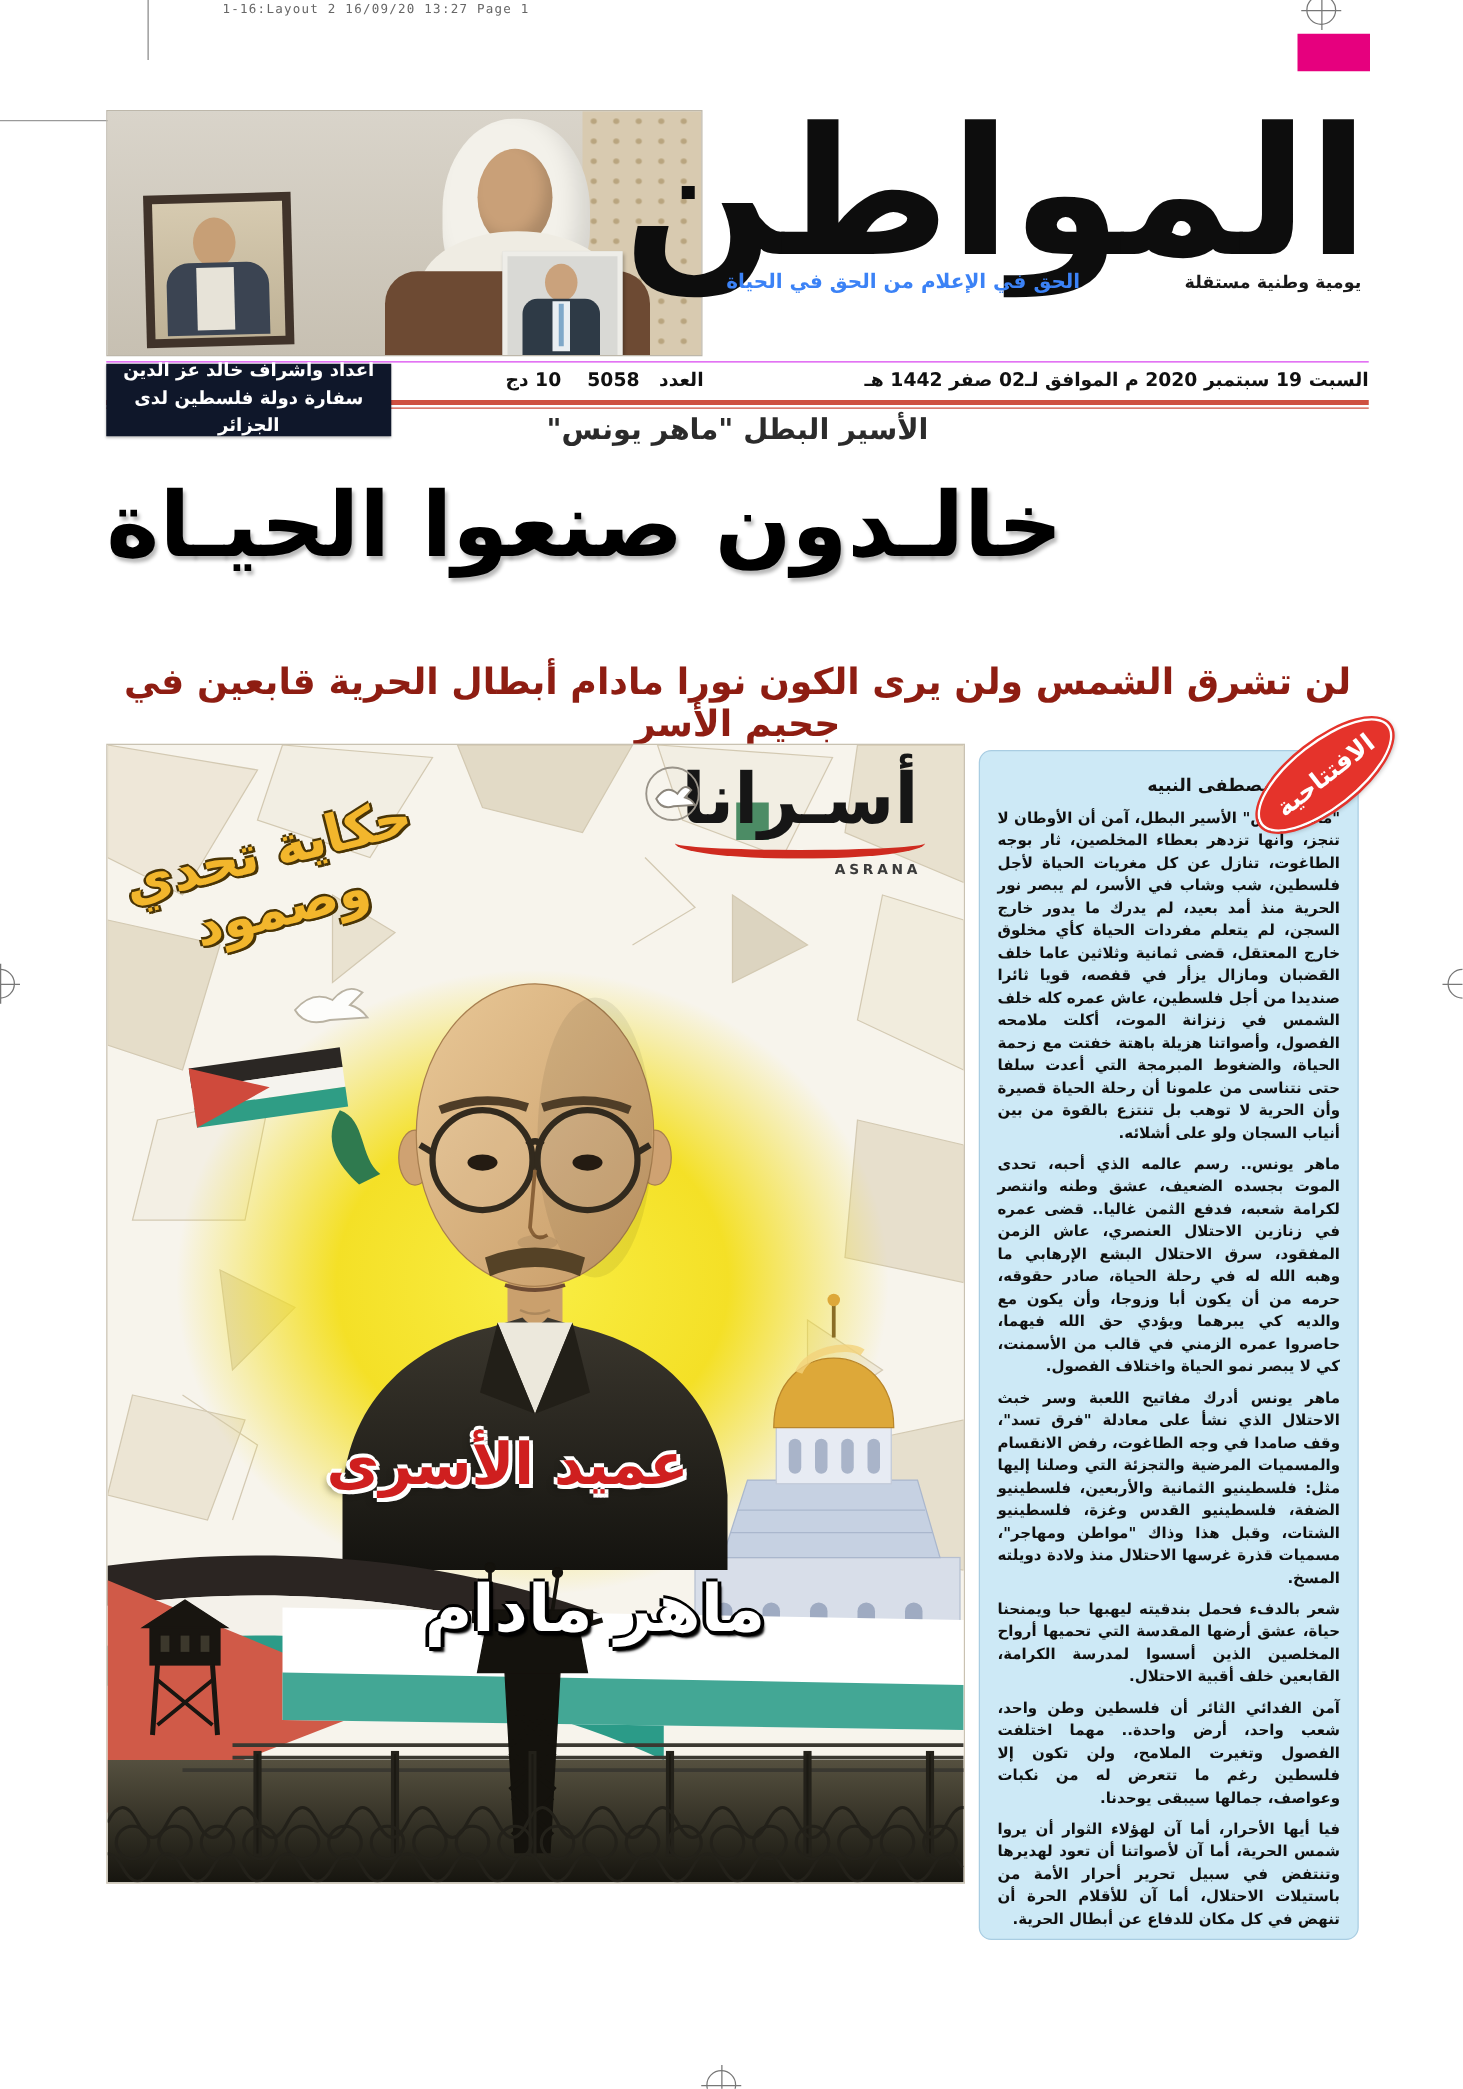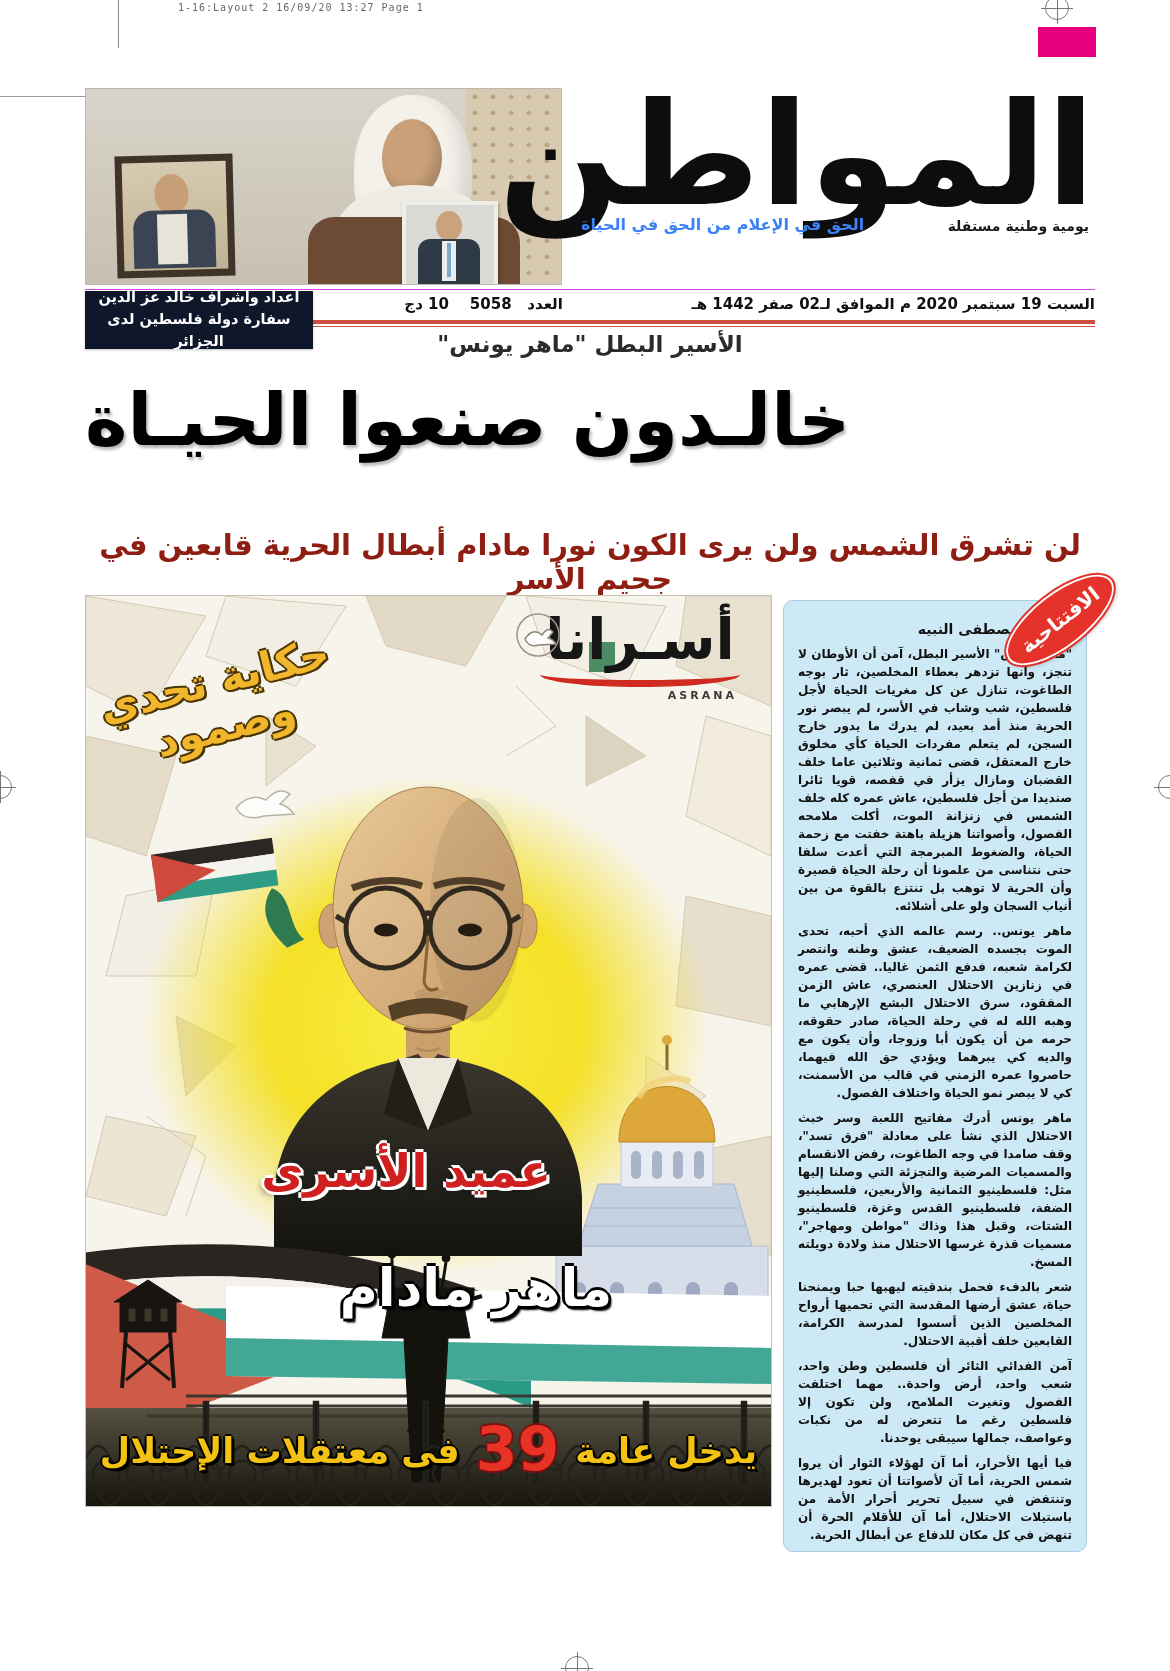--- a/index.html
+++ b/index.html
@@ -298,23 +298,20 @@
     <div class="ar">أسـرانا</div>
     <div class="swoosh"></div>
     <div class="latin">ASRANA</div>
     <svg class="dovecircle" width="46" height="46">
       <circle cx="23" cy="23" r="21" fill="none" stroke="#9a948a" stroke-width="1.5"></circle>
       <path d="M10 27 q8 -12 17 -4 q6 -9 11 -3 l-5 6 q5 1 8 6 l-17 1 q-10 3 -14 -6 z" fill="#fff" stroke="#8c867c" stroke-width="1.5"></path>
     </svg>
   </div>
   <div class="abs ptitle1">عميد الأسرى</div>
   <div class="abs ptitle2">ماهر مادام</div>
-  <div class="abs pcaption">
-    <span>يدخل عامة</span><span class="num">39</span><span>فى معتقلات الإحتلال</span>
-  </div>
 </div>
 
 <div class="abs article">
   <div class="byline">بقلم : مصطفى النبيه</div>
   <p>"ماهر يونس" الأسير البطل، آمن أن الأوطان لا تنجز، وأنها تزدهر بعطاء المخلصين، ثار بوجه الطاغوت، تنازل عن كل مغريات الحياة لأجل فلسطين، شب وشاب في الأسر، لم يبصر نور الحرية منذ أمد بعيد، لم يدرك ما يدور خارج السجن، لم يتعلم مفردات الحياة كأي مخلوق خارج المعتقل، قضى ثمانية وثلاثين عاما خلف القضبان ومازال يزأر في قفصه، قويا ثائرا صنديدا من أجل فلسطين، عاش عمره كله خلف الشمس في زنزانة الموت، أكلت ملامحه الفصول، وأصواتنا هزيلة باهتة خفتت مع زحمة الحياة، والضغوط المبرمجة التي أعدت سلفا حتى نتناسى من علمونا أن رحلة الحياة قصيرة وأن الحرية لا توهب بل تنتزع بالقوة من بين أنياب السجان ولو على أشلائه.</p>
   <p>ماهر يونس.. رسم عالمه الذي أحبه، تحدى الموت بجسده الضعيف، عشق وطنه وانتصر لكرامة شعبه، فدفع الثمن غاليا.. قضى عمره في زنازين الاحتلال العنصري، عاش الزمن المفقود، سرق الاحتلال البشع الإرهابي ما وهبه الله له في رحلة الحياة، صادر حقوقه، حرمه من أن يكون أبا وزوجا، وأن يكون مع والديه كي يبرهما ويؤدي حق الله فيهما، حاصروا عمره الزمني في قالب من الأسمنت، كي لا يبصر نمو الحياة واختلاف الفصول.</p>
   <p>ماهر يونس أدرك مفاتيح اللعبة وسر خبث الاحتلال الذي نشأ على معادلة "فرق تسد"، وقف صامدا في وجه الطاغوت، رفض الانقسام والمسميات المرضية والتجزئة التي وصلنا إليها مثل: فلسطينيو الثمانية والأربعين، فلسطينيو الضفة، فلسطينيو القدس وغزة، فلسطينيو الشتات، وقبل هذا وذاك "مواطن ومهاجر"، مسميات قذرة غرسها الاحتلال منذ ولادة دويلته المسخ.</p>
   <p>شعر بالدفء فحمل بندقيته ليهبها حبا ويمنحنا حياة، عشق أرضها المقدسة التي تحميها أرواح المخلصين الذين أسسوا لمدرسة الكرامة، القابعين خلف أقبية الاحتلال.</p>
   <p>آمن الفدائي الثائر أن فلسطين وطن واحد، شعب واحد، أرض واحدة.. مهما اختلفت الفصول وتغيرت الملامح، ولن تكون إلا فلسطين رغم ما تتعرض له من نكبات وعواصف، جمالها سيبقى يوحدنا.</p>
   <p>فيا أيها الأحرار، أما آن لهؤلاء الثوار أن يروا شمس الحرية، أما آن لأصواتنا أن تعود لهديرها وتنتفض في سبيل تحرير أحرار الأمة من باستيلات الاحتلال، أما آن للأقلام الحرة أن تنهض في كل مكان للدفاع عن أبطال الحرية.</p>

